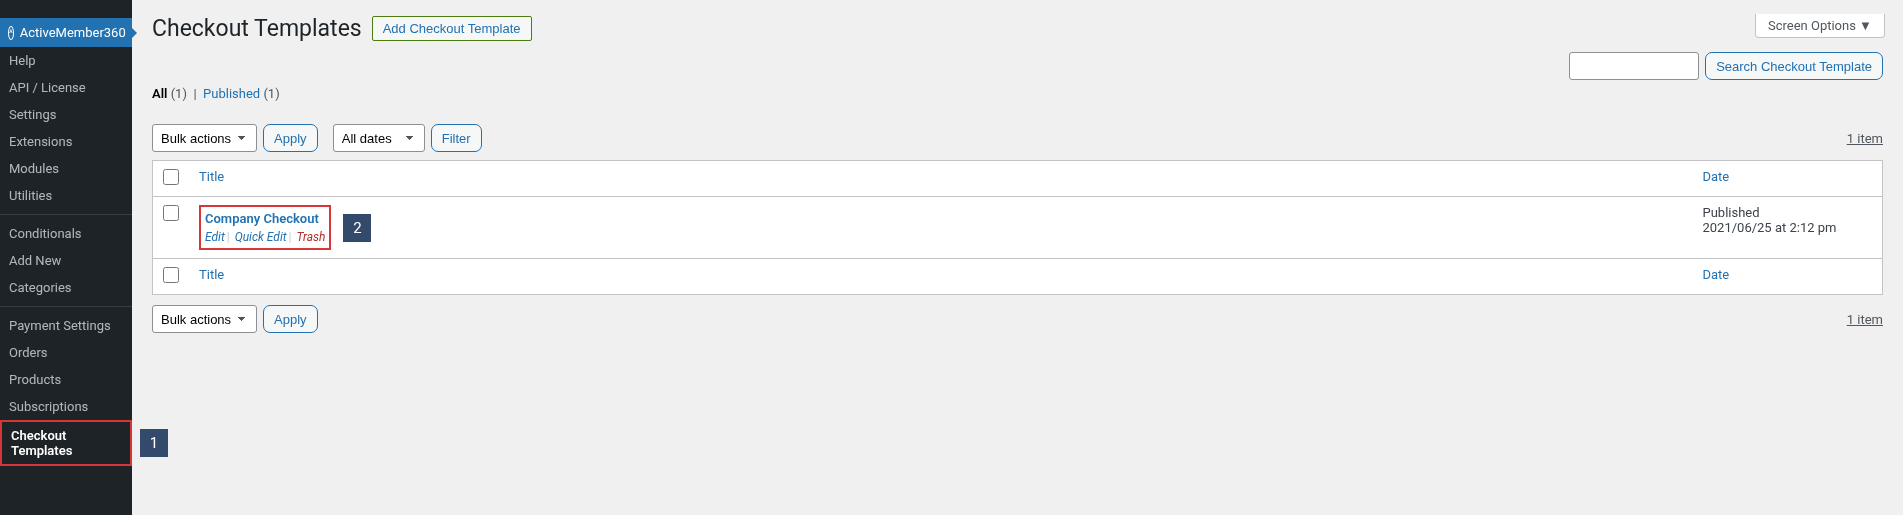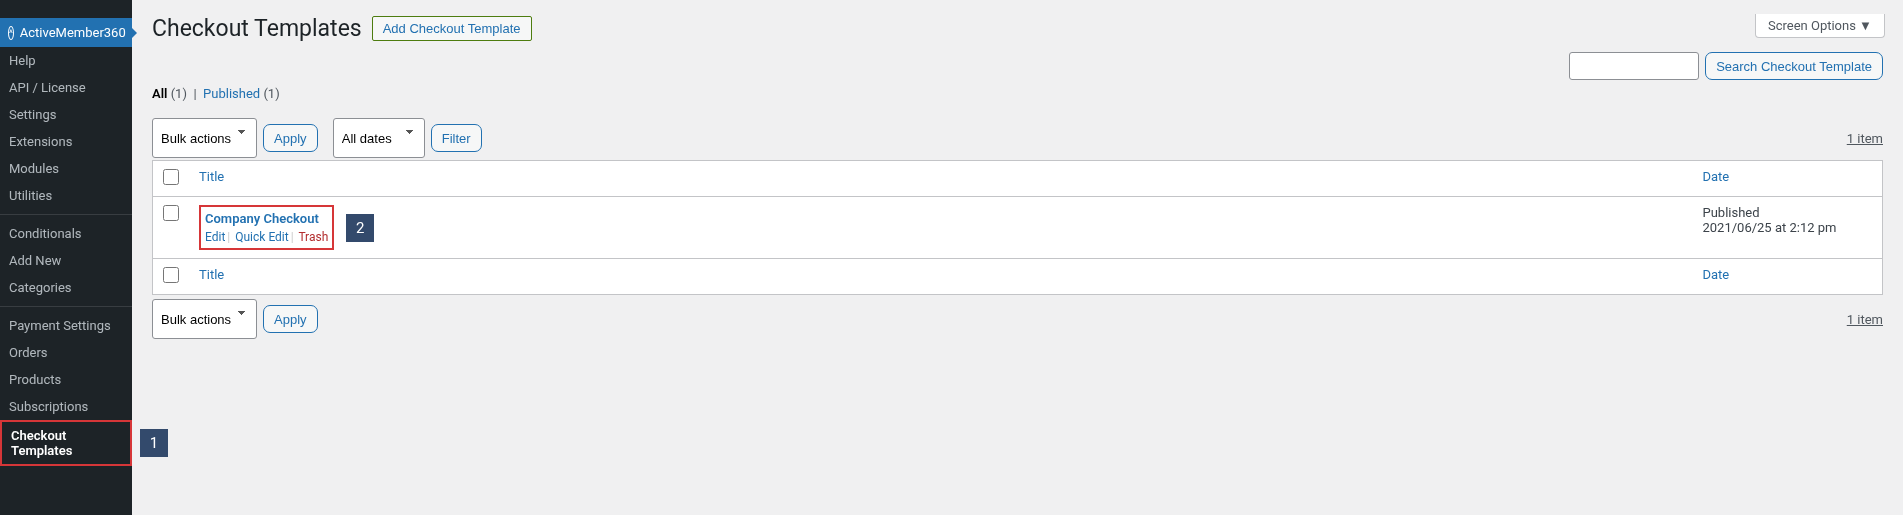--- a/index.html
+++ b/index.html
@@ -151,21 +151,21 @@
     .subsubsub .current { color: #000; font-weight: 600; }
     .count { color: #50575e; }
     .tablenav {
       display: flex;
       justify-content: space-between;
       align-items: center;
       margin-bottom: 6px;
       height: 32px;
     }
     .tablenav select {
-      height: 40px;
+      height: 28px;
       border: 1px solid #8c8f94;
       border-radius: 3px;
       padding: 0 24px 0 8px;
       font-size: 13px;
       background: #fff;
       appearance: none;
       background-image: linear-gradient(45deg, transparent 50%, #555 50%), linear-gradient(135deg, #555 50%, transparent 50%);
       background-position: calc(100% - 14px) 11px, calc(100% - 10px) 11px;
       background-size: 4px 4px, 4px 4px;
       background-repeat: no-repeat;
@@ -187,21 +187,21 @@
     table.wp-list thead th, table.wp-list tfoot th {
       border-bottom: 1px solid #c3c4c7;
       font-weight: 400;
     }
     table.wp-list tfoot th { border-top: 1px solid #c3c4c7; border-bottom:none;}
     table.wp-list a.sort { color: #2271b1; text-decoration: none; }
     .check-col { width: 30px; }
     .date-col { width: 190px; }
     .row-title { color: #2271b1; text-decoration: none; font-weight: 600; font-size: 13px; }
     .row-actions { font-size: 12px; margin-top: 4px; }
-    .row-actions a { color: #2271b1; text-decoration: none; }
+    .row-actions a { color: #2271b1; text-decoration: none; font-style: italic; }
     .row-actions .trash { color: #b32d2e; }
     .row-actions .sep { color: #ccc; padding: 0 2px; }
     .row-highlight {
       border: 2px solid #d63638;
       padding: 4px;
       display: inline-block;
       position: relative;
     }
     input[type=checkbox]{
       width:16px; height:16px; border:1px solid #8c8f94; border-radius:3px;

